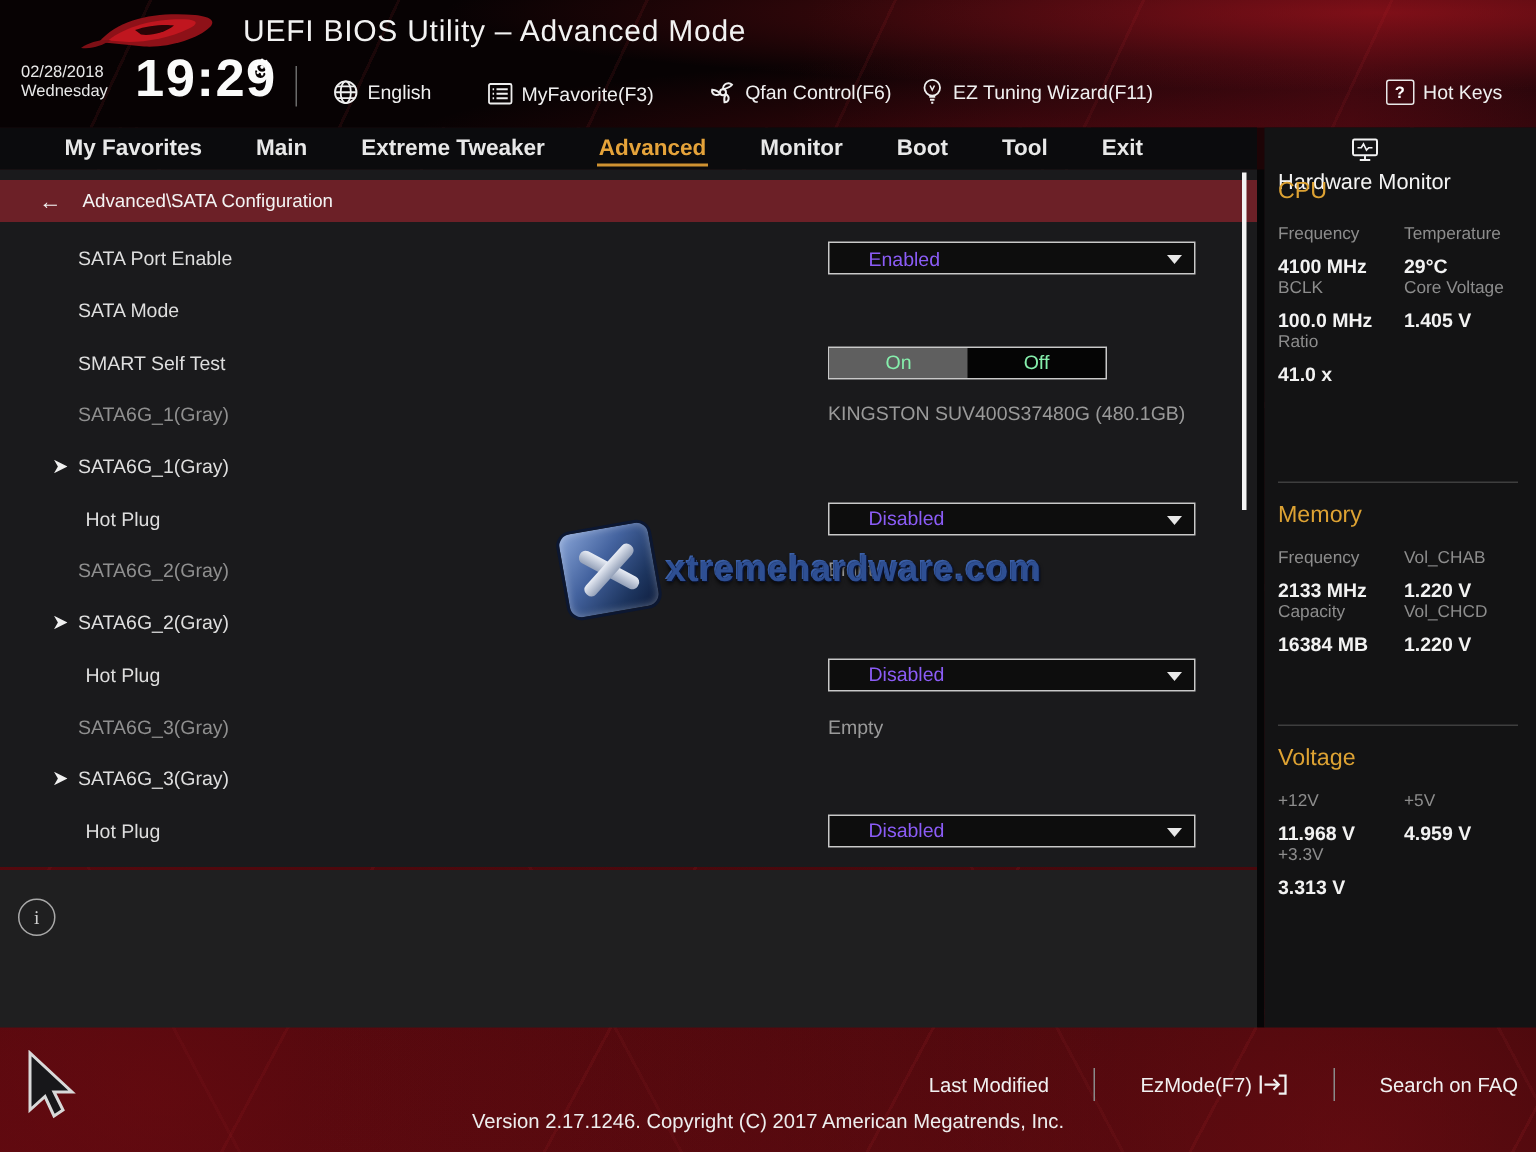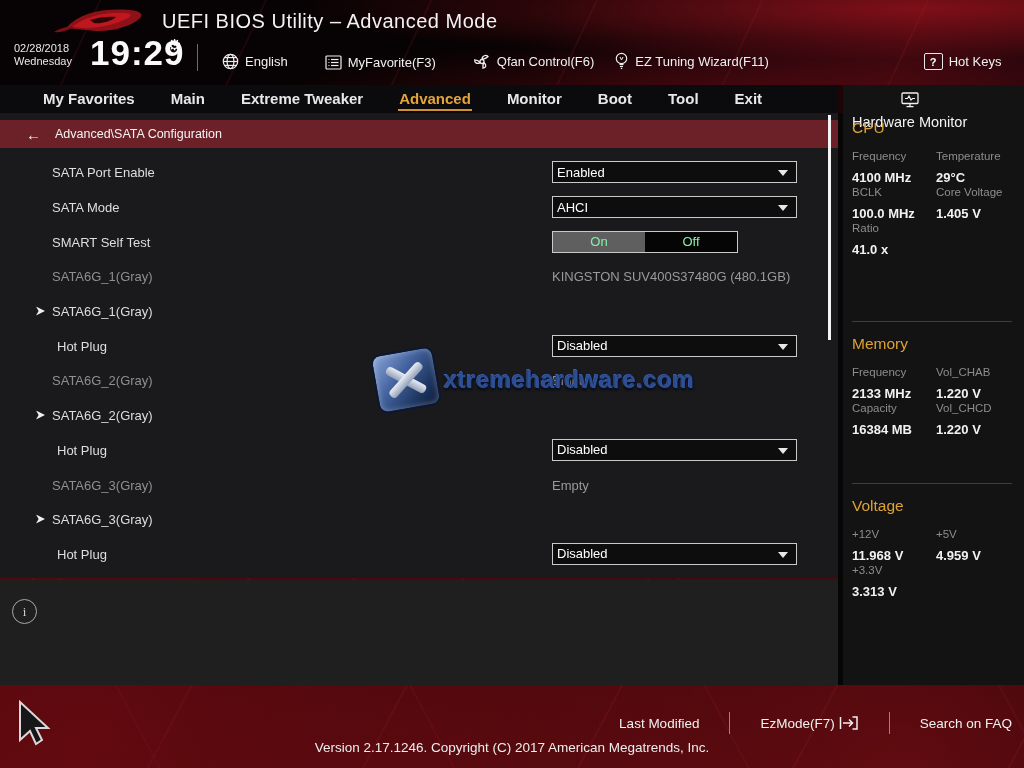--- a/index.html
+++ b/index.html
@@ -49,21 +49,21 @@
   .rows{position:absolute;left:0;top:42px;width:100%;}
   .srow{position:relative;height:34.7px;}
   .srow-label{position:absolute;left:52px;top:50%;transform:translateY(-50%);font-size:13px;color:#dedede;}
   .srow-label.gray{color:#8f8f8f;}
   .srow-label.indent{left:57px;}
   .link-arrow{position:absolute;left:36px;top:50%;transform:translateY(-50%);display:flex;}
   .srow-value{position:absolute;left:552px;top:50%;transform:translateY(-50%);}
   .value-text{font-size:13px;color:#9a9a9a;}
   .dropdown{
     width:245px;height:22px;box-sizing:border-box;border:1px solid #c9c9c9;background:#0d0d0d;
-    display:flex;align-items:center;padding-left:4px;position:relative;font-size:13px;color:#ffffff;cursor:pointer;
+    display:flex;align-items:center;padding-left:26px;position:relative;font-size:13px;color:#8b5cf6;cursor:pointer;
   }
   .dd-caret{position:absolute;right:8px;top:8px;width:0;height:0;border-left:5px solid transparent;border-right:5px solid transparent;border-top:6px solid #e8e8e8;}
   .toggle{width:186px;height:22px;box-sizing:border-box;border:1px solid #c9c9c9;background:#050505;display:flex;}
   .toggle-opt{flex:1;display:flex;align-items:center;justify-content:center;font-size:13px;color:#86efac;cursor:pointer;}
   .toggle-opt.selected{background:#5f5f5f;}
   .scrollbar{position:absolute;left:828px;top:2px;width:3px;height:225px;background:#f4f4f4;}
   
   .watermark{position:absolute;left:374px;top:350px;z-index:6;display:flex;align-items:center;pointer-events:none;}
   .wm-logo{
     width:60px;height:56px;border-radius:10px;transform:rotate(-10deg);
@@ -207,26 +207,20 @@
       <div class="srow-value">
         <div class="dropdown">
           <span>Enabled</span>
           <span class="dd-caret"></span>
         </div>
       </div>
     </div>
 
     <div class="srow">
       <span class="srow-label">SATA Mode</span>
-      <div class="srow-value">
-        <div class="dropdown">
-          <span>AHCI</span>
-          <span class="dd-caret"></span>
-        </div>
-      </div>
     </div>
 
     <div class="srow">
       <span class="srow-label">SMART Self Test</span>
       <div class="srow-value">
         <div class="toggle">
           <div class="toggle-opt selected">On</div>
           <div class="toggle-opt">Off</div>
         </div>
       </div>

